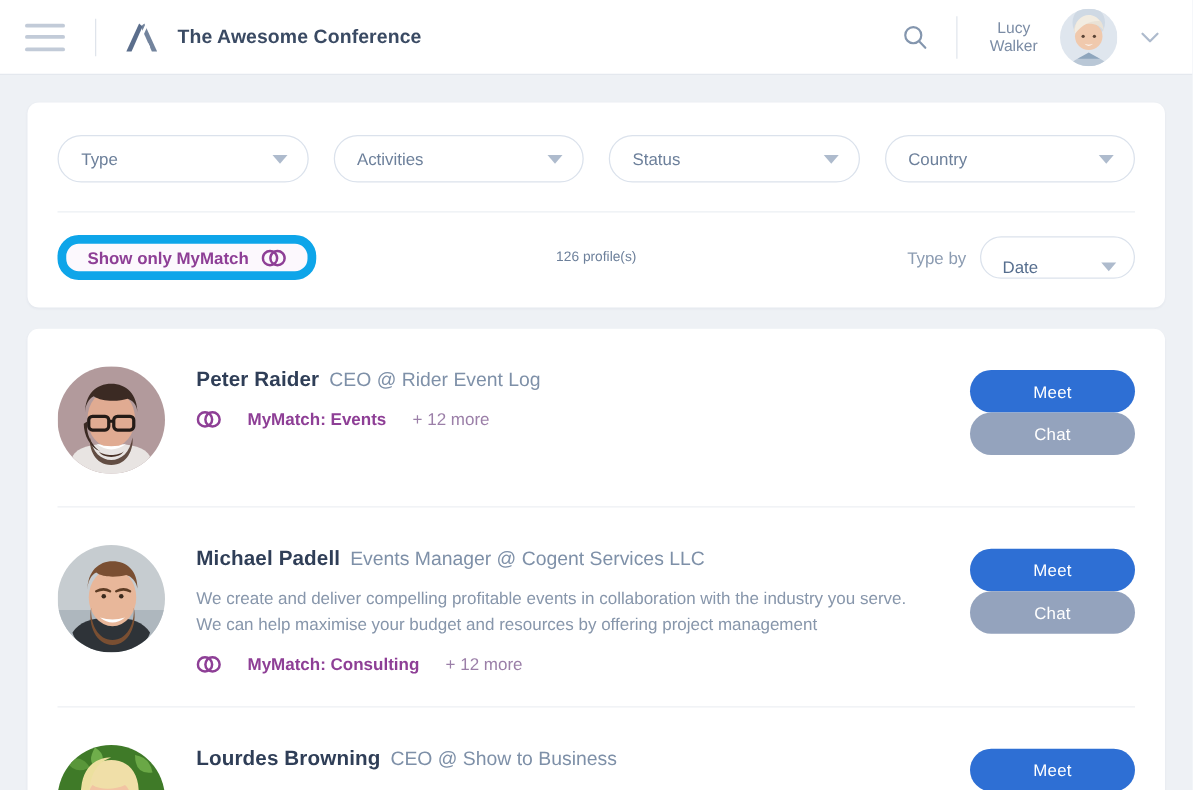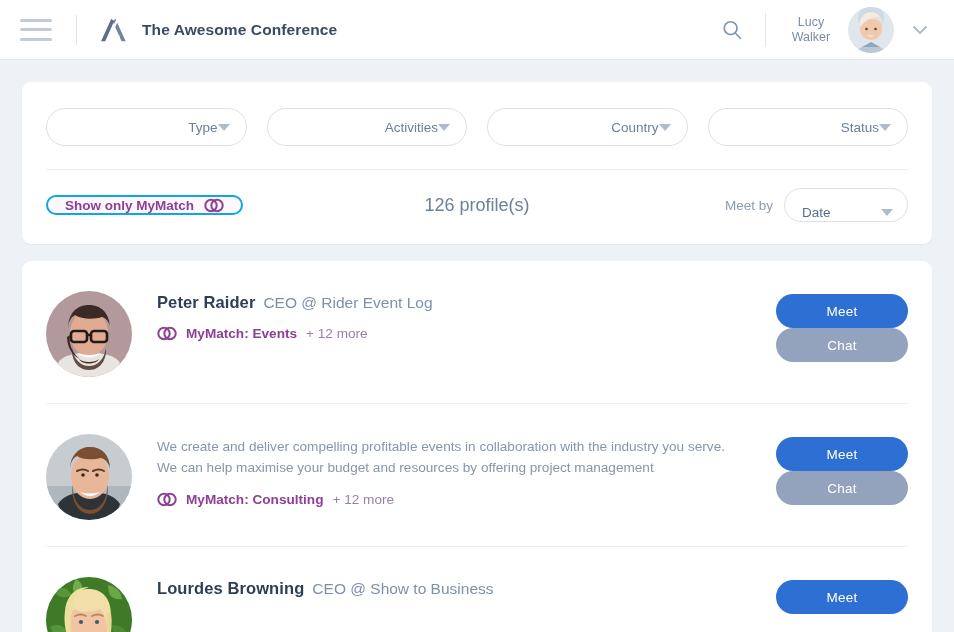--- a/index.html
+++ b/index.html
@@ -44,34 +44,33 @@
     box-shadow: 0 1px 2px rgba(40,60,90,.05);
   }
 
   
   .filters-panel { padding: 26px 24px 0 24px; margin-bottom: 17px; }
   .filter-row { display: flex; gap: 20px; padding-bottom: 23px; border-bottom: 1px solid #eceff3; }
   .pill-select {
     flex: 1; height: 38px; border: 1px solid #dbe2ec; border-radius: 19px;
     display: flex; align-items: center; padding: 0 16px 0 18px; cursor: pointer;
     background: #fff;
-    text-align: right;
   }
   .pill-select .lbl { font-size: 13.5px; color: #6d809b; flex: 1; }
   .caret { width: 0; height: 0; border-left: 6px solid transparent;
            border-right: 6px solid transparent; border-top: 7px solid #aebbcd; }
 
   .match-row { display: flex; align-items: center; padding: 18px 0 22px 0; }
   .mymatch-btn {
-    height: 20px; border: 2px solid #0ea5e9; border-radius: 17px; background: #fcf8fd;
+    height: 36px; border: 7px solid #0ea5e9; border-radius: 17px; background: #fcf8fd;
     display: flex; align-items: center; gap: 10px; padding: 0 17px; cursor: pointer;
   }
   .mymatch-btn .lbl { font-size: 13.5px; color: #8e3f96; font-weight: bold; }
   .rings { display: block; }
-  .profile-count { font-size: 18px; color: #6d809b; position: absolute; left: 50%;
+  .profile-count { font-size: 11px; color: #6d809b; position: absolute; left: 50%;
                    transform: translateX(-50%); }
   .match-row-inner { position: relative; width: 100%; display: flex; align-items: center; }
   .sort-wrap { margin-left: auto; display: flex; align-items: center; gap: 11px; }
   .sort-lbl { font-size: 13.5px; color: #8c9cb2; }
   .sort-select {
     width: 124px; height: 34px; border: 1px solid #dbe2ec; border-radius: 17px;
     display: flex; align-items: center; padding: 14px 14px 0 17px; cursor: pointer;
   }
   .sort-select .lbl { font-size: 13.5px; color: #5d7characters; }
   .sort-select .lbl { color: #5d7architecture; }
@@ -85,21 +84,21 @@
   .profile:first-child { border-top: none; }
   .avatar-lg {
     width: 86px; height: 86px; border-radius: 50%; flex-shrink: 0;
     overflow: hidden; margin-right: 25px; position: relative;
   }
   .pinfo { flex: 1; min-width: 0; padding-top: 2px; }
   .pname-line { display: flex; align-items: baseline; flex-wrap: wrap; gap: 8px; margin-bottom: 11px; }
   .pname { font-size: 16.5px; font-weight: bold; color: #2f3e57; letter-spacing: .1px; }
   .prole { font-size: 15.5px; color: #7e90a8; }
   .pdesc { font-size: 13.6px; line-height: 21px; color: #8796ab; max-width: 590px; }
-  .pmatch { display: flex; align-items: center; gap: 9px; margin-top: 14px; }
+  .pmatch { display: flex; align-items: center; gap: 21px; margin-top: 14px; }
   .pmatch .txt { font-size: 13.6px; color: #8e3f96; font-weight: bold; }
   .pmatch .more { font-size: 13.6px; color: #9b7fa8; font-weight: normal; }
   .pactions { width: 132px; flex-shrink: 0; padding-top: 3px; margin-left: 18px; }
   .btn {
     display: block; width: 132px; height: 34px; border: none; border-radius: 17px;
     font-family: "Liberation Sans", sans-serif; font-size: 13.5px; color: #ffffff;
     cursor: pointer; letter-spacing: .2px;
   }
   .btn-meet { background: #2e6fd4; }
   .btn-chat { background: #94a3bd; margin-top: 0; }
@@ -174,45 +173,45 @@
         <span class="lbl">Type</span>
         <span class="caret"></span>
       </div>
 
       <div class="pill-select">
         <span class="lbl">Activities</span>
         <span class="caret"></span>
       </div>
 
       <div class="pill-select">
+        <span class="lbl">Status</span>
+        <span class="caret"></span>
+      </div>
+
+      <div class="pill-select">
         <span class="lbl">Country</span>
-        <span class="caret"></span>
-      </div>
-
-      <div class="pill-select">
-        <span class="lbl">Status</span>
         <span class="caret"></span>
       </div>
     </div>
 
     <div class="match-row">
       <div class="match-row-inner">
 
         <div class="mymatch-btn">
           <span class="lbl">Show only MyMatch</span>
           <svg class="rings" width="20" height="15" viewBox="0 0 20 15">
             <circle cx="7" cy="7.5" r="5.7" fill="none" stroke="#8e3f96" stroke-width="2"></circle>
             <circle cx="13" cy="7.5" r="5.7" fill="none" stroke="#8e3f96" stroke-width="2"></circle>
           </svg>
         </div>
 
         <div class="profile-count">126 profile(s)</div>
 
         <div class="sort-wrap">
-          <span class="sort-lbl">Meet by</span>
+          <span class="sort-lbl">Type by</span>
           <div class="sort-select">
             <span class="lbl">Date</span>
             <span class="caret"></span>
           </div>
         </div>
 
       </div>
     </div>
   </div>
 
@@ -267,20 +266,24 @@
           <path d="M27 50 c-1 14 6 26 17 26 c11 0 18 -12 17 -26 c3 14 -4 30 -17 30 c-13 0 -20 -16 -17 -30z" fill="#7a4f32"></path>
           <circle cx="37" cy="41" r="1.8" fill="#3a2a1e"></circle>
           <circle cx="51" cy="41" r="1.8" fill="#3a2a1e"></circle>
           <path d="M31 37 q6 -3 11 0" stroke="#5d3c24" stroke-width="2" fill="none" stroke-linecap="round"></path>
           <path d="M47 37 q6 -3 11 0" stroke="#5d3c24" stroke-width="2" fill="none" stroke-linecap="round"></path>
           <path d="M34 58 q10 8 20 0 q-10 3 -20 0z" fill="#ffffff"></path>
         </svg>
       </div>
 
       <div class="pinfo">
+        <div class="pname-line">
+          <span class="pname">Michael Padell</span>
+          <span class="prole">Events Manager @ Cogent Services LLC</span>
+        </div>
         <div class="pdesc">We create and deliver compelling profitable events in collaboration with the industry you serve.  We can help maximise your budget and resources by offering project management</div>
         <div class="pmatch">
           <svg width="20" height="15" viewBox="0 0 20 15">
             <circle cx="7" cy="7.5" r="5.7" fill="none" stroke="#8e3f96" stroke-width="2"></circle>
             <circle cx="13" cy="7.5" r="5.7" fill="none" stroke="#8e3f96" stroke-width="2"></circle>
           </svg>
           <span class="txt">MyMatch: Consulting</span>
           <span class="more">+ 12 more</span>
         </div>
       </div>

